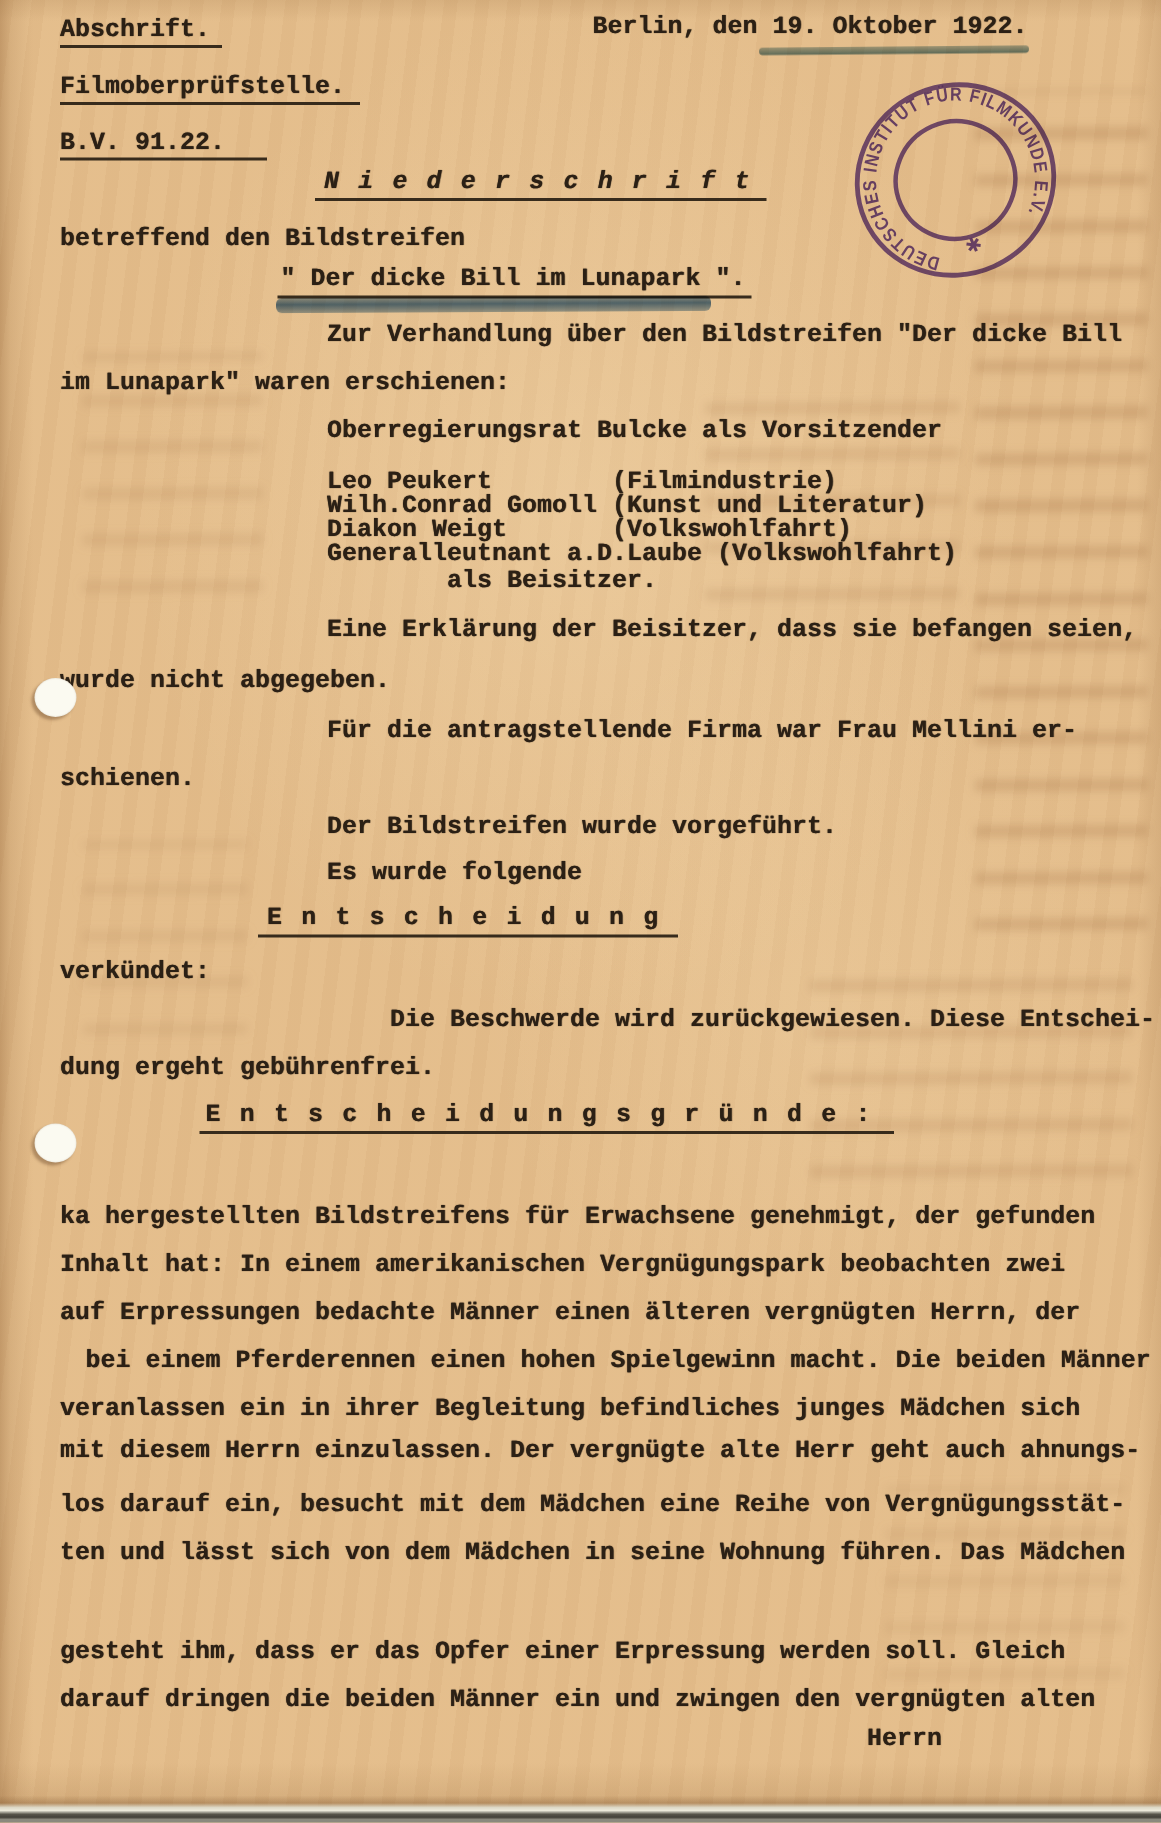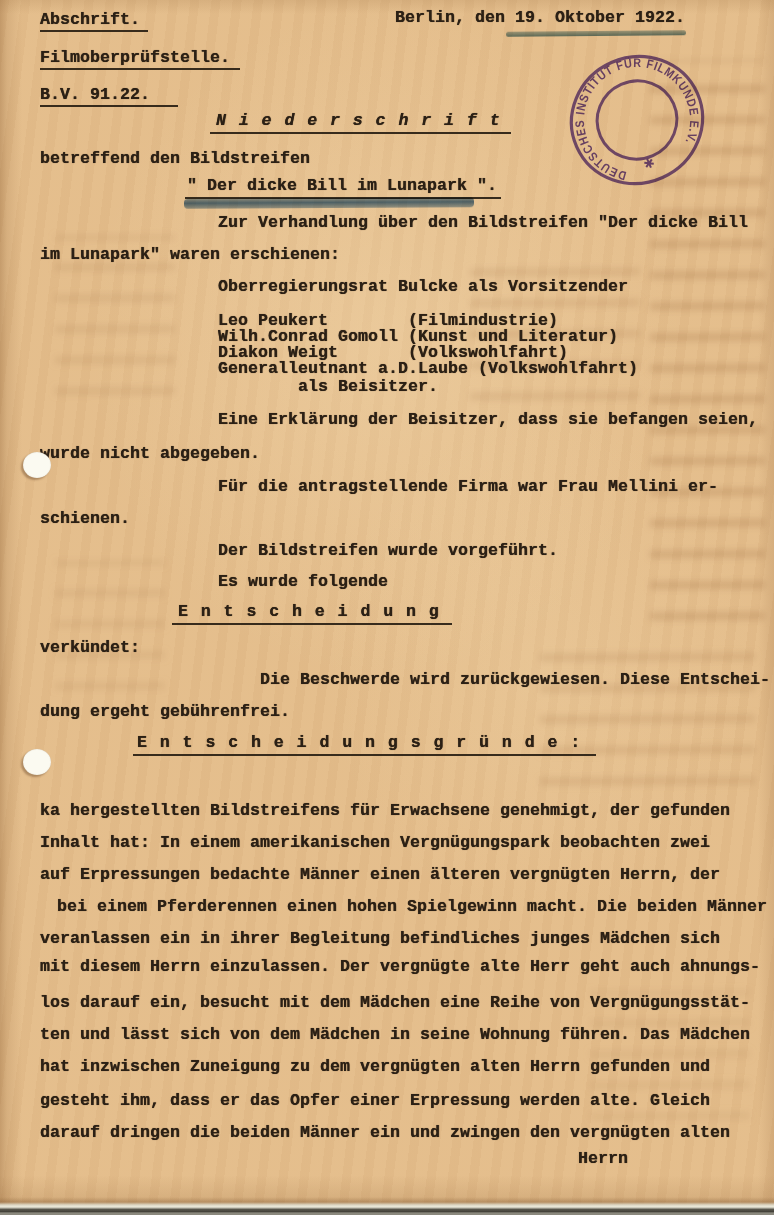--- a/index.html
+++ b/index.html
@@ -124,22 +124,21 @@
 
   <div class="tl heading" style="left:133px;top:733px;"><span class="ul" style="padding:0 14px 2px 4px;">E n t s c h e i d u n g s g r ü n d e :</span></div>
   <div class="tl" style="left:40px;top:801px;">ka hergestellten Bildstreifens für Erwachsene genehmigt, der gefunden</div>
   <div class="tl" style="left:40px;top:833px;">Inhalt hat: In einem amerikanischen Vergnügungspark beobachten zwei</div>
   <div class="tl" style="left:40px;top:865px;">auf Erpressungen bedachte Männer einen älteren vergnügten Herrn, der</div>
   <div class="tl" style="left:24px;top:897px;margin-left:33px;">bei einem Pferderennen einen hohen Spielgewinn macht. Die beiden Männer</div>
   <div class="tl" style="left:40px;top:929px;">veranlassen ein in ihrer Begleitung befindliches junges Mädchen sich</div>
   <div class="tl" style="left:40px;top:957px;">mit diesem Herrn einzulassen. Der vergnügte alte Herr geht auch ahnungs-</div>
   <div class="tl" style="left:40px;top:993px;">los darauf ein, besucht mit dem Mädchen eine Reihe von Vergnügungsstät-</div>
   <div class="tl" style="left:40px;top:1025px;">ten und lässt sich von dem Mädchen in seine Wohnung führen. Das Mädchen</div>
-  <div class="tl" style="left:40px;top:1057px;">hat inzwischen Zuneigung zu dem vergnügten alten Herrn gefunden und</div>
-  <div class="tl" style="left:40px;top:1091px;">gesteht ihm, dass er das Opfer einer Erpressung werden alte. Gleich</div>
+  <div class="tl" style="left:40px;top:1091px;">gesteht ihm, dass er das Opfer einer Erpressung werden soll. Gleich</div>
   <div class="tl" style="left:40px;top:1123px;">darauf dringen die beiden Männer ein und zwingen den vergnügten alten</div>
 
   <div class="tl" style="left:578px;top:1149px;text-align:center;">Herrn</div>
 
   <div class="hole" style="left:23px;top:452px;"></div>
   <div class="hole" style="left:23px;top:749px;"></div>
 
   <div class="scan-edge"></div>
 </div>
 

